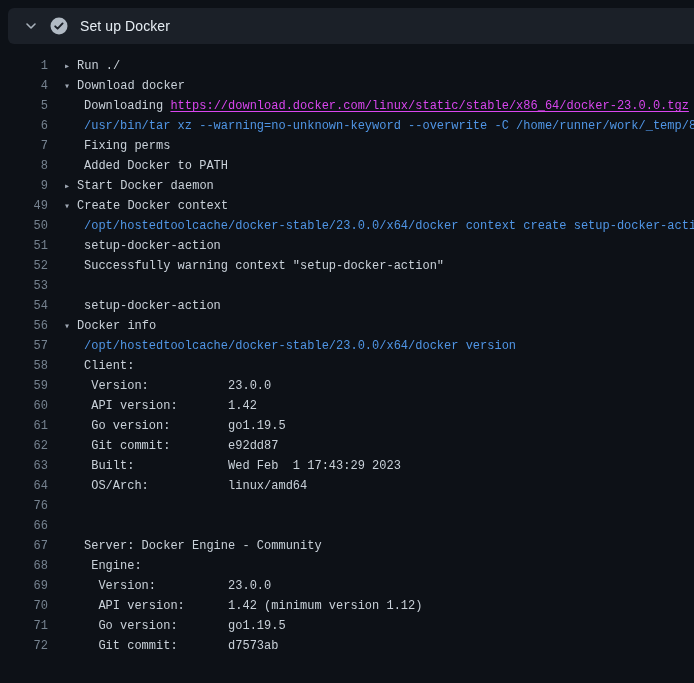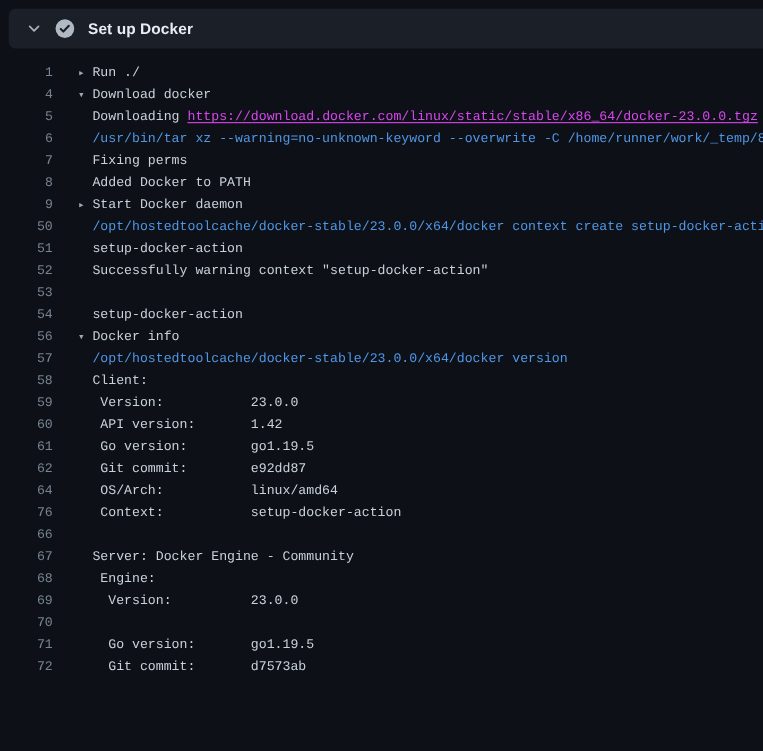--- a/index.html
+++ b/index.html
@@ -21,21 +21,21 @@
     padding: 0 0 0 16px;
     box-sizing: border-box;
     cursor: pointer;
   }
   .step-header .chev { flex: none; margin-right: 12px; display: flex; align-items: center; }
   .step-header .check { flex: none; margin-right: 12px; display: flex; align-items: center; }
   .step-title {
     color: #e6edf3;
     font-size: 14px;
     line-height: 36px;
-    font-weight: 700;
+    font-weight: 400;
     letter-spacing: 0.1px;
   }
   .log {
     position: absolute;
     top: 44px; left: 0; right: 0; bottom: 0;
     padding-top: 12px;
     font-family: "Liberation Mono", "DejaVu Sans Mono", monospace;
     font-size: 12px;
     line-height: 20px;
     overflow: hidden;
@@ -52,21 +52,21 @@
     color: #768390;
     cursor: pointer;
     user-select: none;
   }
   .content {
     margin-left: 36px;
     color: #c9d1d9;
     white-space: pre;
   }
   .content.group {
-    margin-left: 23px;
+    margin-left: 16px;
     cursor: pointer;
   }
   .arrow {
     display: inline-block;
     width: 13px;
     color: #9ea7b3;
     font-size: 10px;
   }
   .cmd { color: #5096e6; }
   a.link {
@@ -96,35 +96,37 @@
 
 <div class="log">
   <div>
       <div class="row"><span class="num">1</span><span class="content group"><span class="arrow">▸</span><span>Run ./</span></span></div>
       <div class="row"><span class="num">4</span><span class="content group"><span class="arrow">▾</span><span>Download docker</span></span></div>
       <div class="row"><span class="num">5</span><span class="content"><span>Downloading </span><a class="link">https://download.docker.com/linux/static/stable/x86_64/docker-23.0.0.tgz</a></span></div>
       <div class="row"><span class="num">6</span><span class="content cmd">/usr/bin/tar xz --warning=no-unknown-keyword --overwrite -C /home/runner/work/_temp/8c91</span></div>
       <div class="row"><span class="num">7</span><span class="content">Fixing perms</span></div>
       <div class="row"><span class="num">8</span><span class="content">Added Docker to PATH</span></div>
       <div class="row"><span class="num">9</span><span class="content group"><span class="arrow">▸</span><span>Start Docker daemon</span></span></div>
+      <div class="row"><span class="num">49</span><span class="content group"><span class="arrow">▾</span><span>Create Docker context</span></span></div>
       <div class="row"><span class="num">50</span><span class="content cmd">/opt/hostedtoolcache/docker-stable/23.0.0/x64/docker context create setup-docker-action</span></div>
       <div class="row"><span class="num">51</span><span class="content">setup-docker-action</span></div>
       <div class="row"><span class="num">52</span><span class="content">Successfully warning context "setup-docker-action"</span></div>
       <div class="row"><span class="num">53</span></div>
       <div class="row"><span class="num">54</span><span class="content">setup-docker-action</span></div>
       <div class="row"><span class="num">56</span><span class="content group"><span class="arrow">▾</span><span>Docker info</span></span></div>
       <div class="row"><span class="num">57</span><span class="content cmd">/opt/hostedtoolcache/docker-stable/23.0.0/x64/docker version</span></div>
       <div class="row"><span class="num">58</span><span class="content">Client:</span></div>
       <div class="row"><span class="num">59</span><span class="content"> Version:           23.0.0</span></div>
       <div class="row"><span class="num">60</span><span class="content"> API version:       1.42</span></div>
       <div class="row"><span class="num">61</span><span class="content"> Go version:        go1.19.5</span></div>
       <div class="row"><span class="num">62</span><span class="content"> Git commit:        e92dd87</span></div>
+      <div class="row"><span class="num">63</span><span class="content"> Built:             Wed Feb  1 17:43:29 2023</span></div>
       <div class="row"><span class="num">64</span><span class="content"> OS/Arch:           linux/amd64</span></div>
-      <div class="row"><span class="num">76</span><span class="content"> Context:           setup-docker-action</span></div>
+      <div class="row"><span class="num">76</span></div>
       <div class="row"><span class="num">66</span><span class="content"></span></div>
       <div class="row"><span class="num">67</span><span class="content">Server: Docker Engine - Community</span></div>
       <div class="row"><span class="num">68</span><span class="content"> Engine:</span></div>
       <div class="row"><span class="num">69</span><span class="content">  Version:          23.0.0</span></div>
-      <div class="row"><span class="num">70</span></div>
+      <div class="row"><span class="num">70</span><span class="content">  API version:      1.42 (minimum version 1.12)</span></div>
       <div class="row"><span class="num">71</span><span class="content">  Go version:       go1.19.5</span></div>
       <div class="row"><span class="num">72</span><span class="content">  Git commit:       d7573ab</span></div>
     </div>
 </div>
 
 </body></html>

